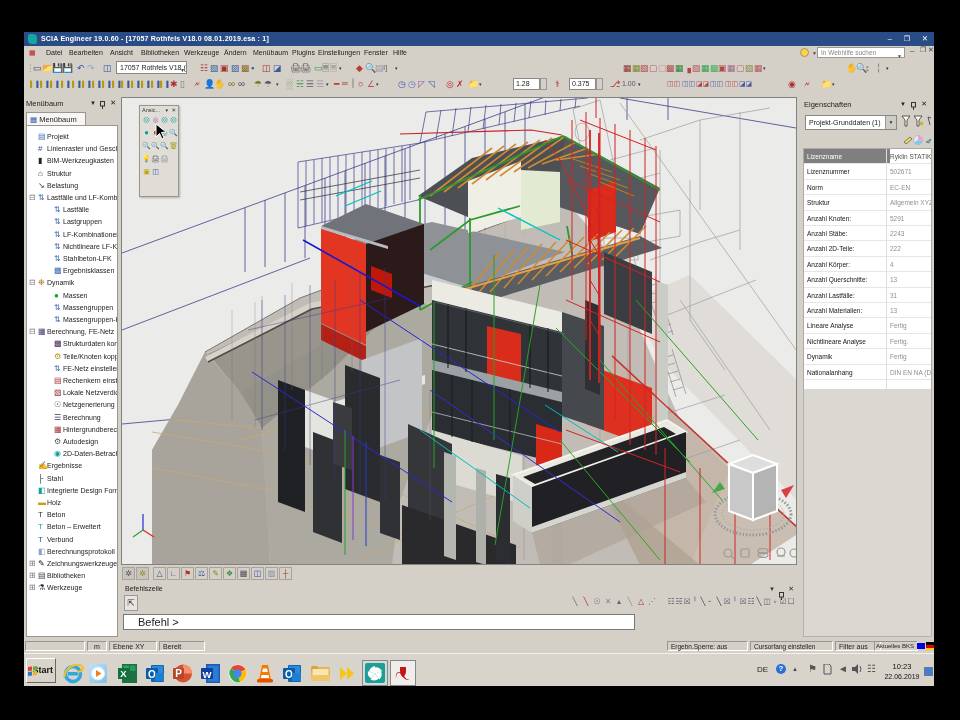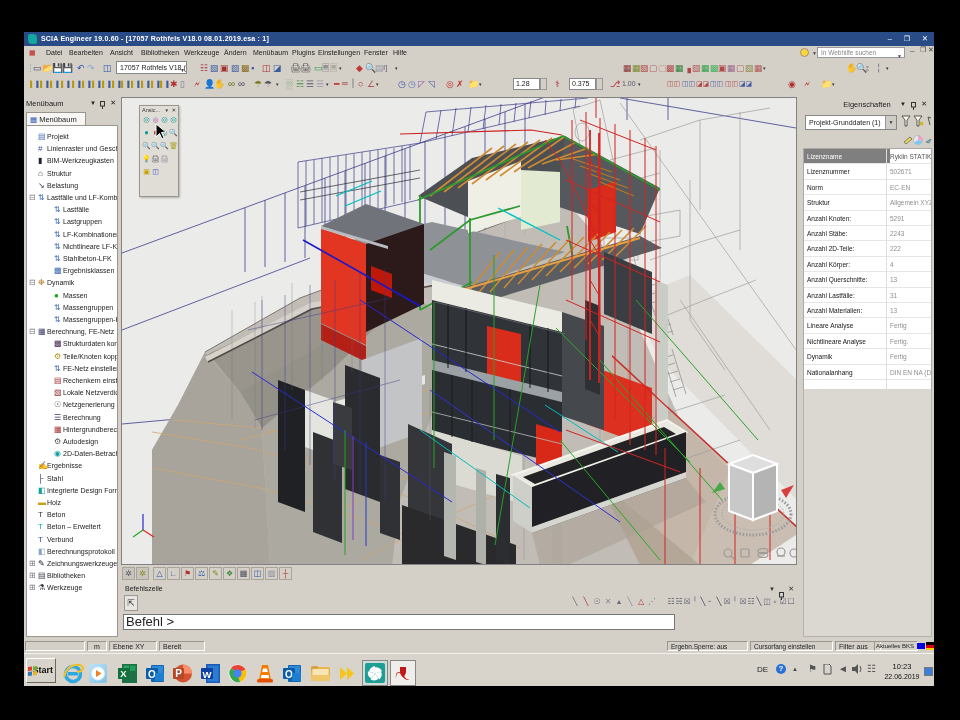--- a/index.html
+++ b/index.html
@@ -234,21 +234,21 @@
     <div class="treerow" style="top:395.4px;"><i class="ic" style="color:#13a8a8;">T</i>Beton – Erweitert</div>
     <div class="treerow" style="top:407.6px;"><i class="ic" style="color:#2a52b0;">T</i>Verbund</div>
     <div class="treerow" style="top:419.8px;"><i class="ic" style="color:#8aa4c8;">◧</i>Berechnungsprotokoll</div>
     <div class="treerow" style="top:432px;"><u class="ex">⊞</u><i class="ic" style="color:#223;">✎</i>Zeichnungswerkzeuge</div>
     <div class="treerow" style="top:444.2px;"><u class="ex">⊞</u><i class="ic" style="color:#334;">▤</i>Bibliotheken</div>
     <div class="treerow" style="top:456.4px;"><u class="ex">⊞</u><i class="ic" style="color:#223;">⚗</i>Werkzeuge</div>
   </div>
 </div>
 
 <div class="abs" id="rightpanel">
-  <div style="position:absolute;left:4px;top:3px;width:126px;height:12px;font-size:7.5px;color:#222;text-align:center;">
+  <div style="position:absolute;left:4px;top:3px;width:126px;height:12px;font-size:7.5px;color:#222;">
     Eigenschaften
     <span style="position:absolute;right:24px;top:1px;font-size:6px;">▼</span>
     <span style="position:absolute;right:13px;top:2px;"><svg width="7" height="8" viewBox="0 0 7 8">
           <rect x="1.5" y="0.5" width="4" height="4.5" fill="none" stroke="#333" stroke-width="1"></rect>
           <line x1="3.5" y1="5" x2="3.5" y2="8" stroke="#333" stroke-width="1"></line>
         </svg></span>
     <span style="position:absolute;right:3px;top:0px;font-size:7px;">✕</span>
   </div>
   <div style="position:absolute;left:5px;top:18px;width:92px;height:15px;background:#fff;border:1px solid #888;font-size:7px;color:#222;line-height:13px;padding-left:3px;">Projekt-Grunddaten (1)
     <span style="position:absolute;right:0;top:0;width:11px;height:13px;background:#cfccc6;border-left:1px solid #999;font-size:5px;text-align:center;line-height:13px;color:#333;">▼</span>
@@ -751,21 +751,21 @@
       <span class="sn" style="left:601px;color:#667;">☒</span>
       <span class="sn" style="left:609px;color:#556;">╵</span>
       <span class="sn" style="left:617px;color:#667;">☒</span>
       <span class="sn" style="left:625px;color:#556;">☷</span>
       <span class="sn" style="left:633px;color:#445;">╲</span>
       <span class="sn" style="left:641px;color:#667;">◫</span>
       <span class="sn" style="left:649px;color:#556;">⍖</span>
       <span class="sn" style="left:657px;color:#667;">☑</span>
       <span class="sn" style="left:665px;color:#556;">☐</span>
     </div>
-  <div style="position:absolute;left:2px;top:32px;width:552px;height:16px;background:#fff;border:1px solid #777;font-size:13px;color:#222;line-height:14px;padding-left:2px;">Befehl &gt;</div>
+  <div style="position:absolute;left:2px;top:32px;width:512px;height:16px;background:#fff;border:1px solid #777;font-size:11px;color:#222;line-height:14px;padding-left:14px;">Befehl &gt;</div>
 </div>
 
 <div class="abs" id="statusbar">
   <span class="seg" style="left:1px;width:60px;"></span>
   <span class="seg" style="left:63px;width:20px;text-align:center;">m</span>
   <span class="seg" style="left:85px;width:48px;">Ebene XY</span>
   <span class="seg" style="left:135px;width:46px;">Bereit</span>
   <span class="seg" style="left:643px;width:81px;font-size:6.5px;">Ergebn.Sperre: aus</span>
   <span class="seg" style="left:726px;width:83px;font-size:6.5px;">Cursorfang einstellen</span>
   <span class="seg" style="left:811px;width:46px;">Filter aus</span>

